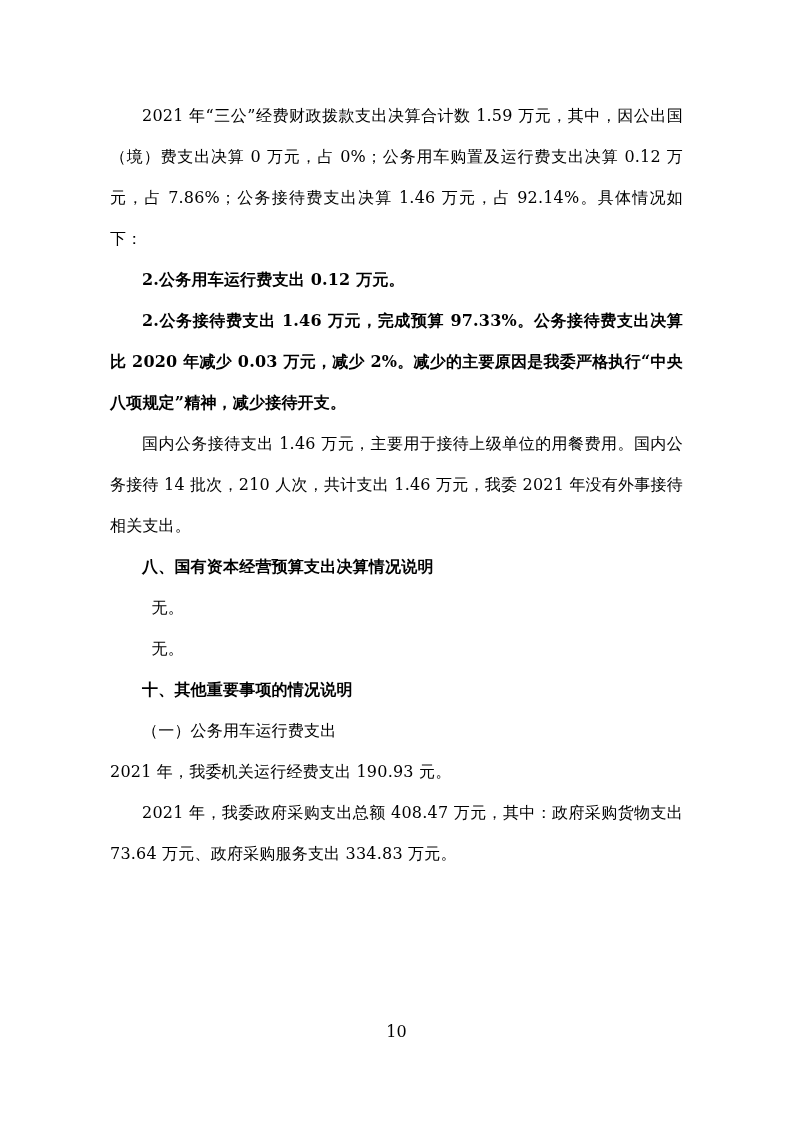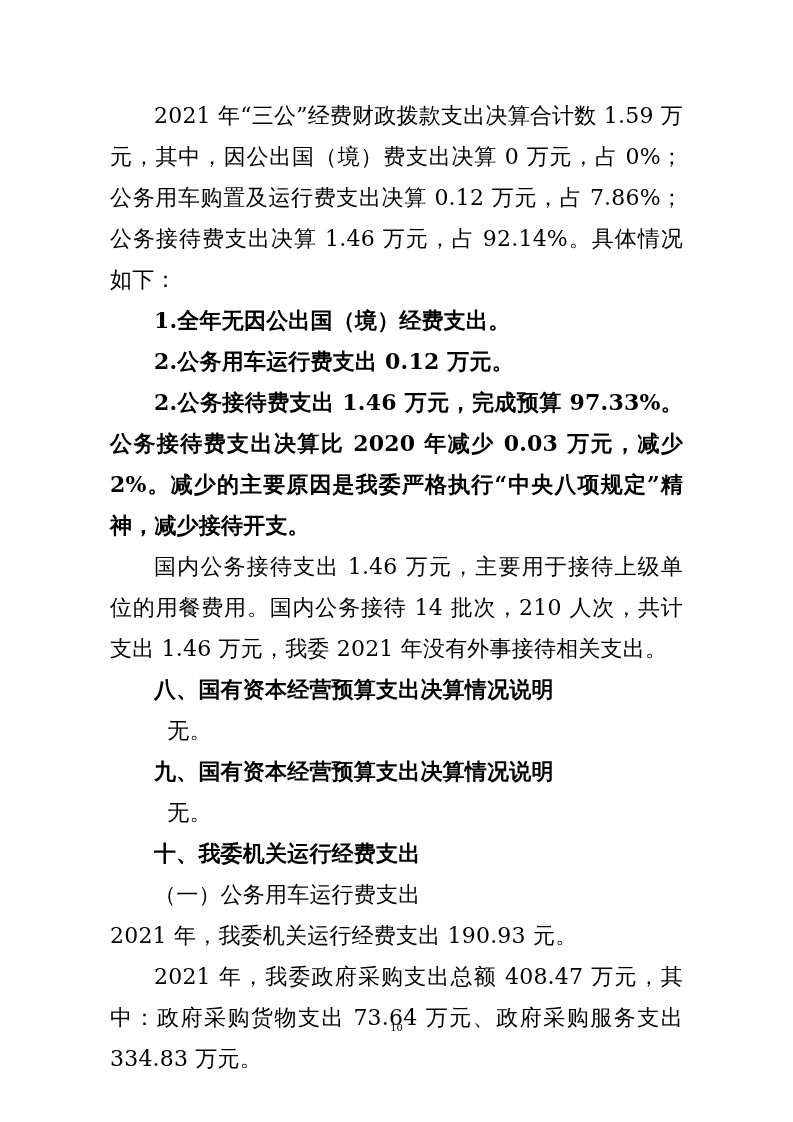--- a/index.html
+++ b/index.html
@@ -22,21 +22,21 @@
     width: 793px;
     height: 1122px;
     box-sizing: border-box;
     padding: 95px 110px 0 110px;
   }
   .doc-body {
     width: 573px;
   }
   p {
     margin: 0;
-    font-size: 22px;
+    font-size: 16px;
     line-height: 41px;
     text-align: justify;
     text-justify: inter-ideograph;
     letter-spacing: 0.2px;
   }
   .indent {
     text-indent: 2em;
   }
   .bold {
     font-weight: normal;
@@ -58,49 +58,47 @@
   }
   .last-line-left {
     text-align: left;
   }
   .page-number {
     position: absolute;
     left: 0;
     right: 0;
     top: 1022px;
     text-align: center;
-    font-size: 10px;
+    font-size: 16px;
     font-family: "DejaVu Serif", "Liberation Serif", serif;
   }
 </style>
 </head>
 <body>
 
 <div class="page">
   <div class="doc-body">
 
     <p class="indent justify-full">2021 年“三公”经费财政拨款支出决算合计数 1.59 万元，其中，因公出国（境）费支出决算 0 万元，占 0%；公务用车购置及运行费支出决算 0.12 万元，占 7.86%；公务接待费支出决算 1.46 万元，占 92.14%。具体情况如下：</p>
 
-    <p class="heading last-line-left">1.全年无因公出国（境）经费支出。</p>
 
     <p class="heading last-line-left">2.公务用车运行费支出 0.12 万元。</p>
 
     <p class="heading justify-full">2.公务接待费支出 1.46 万元，完成预算 97.33%。公务接待费支出决算比 2020 年减少 0.03 万元，减少 2%。减少的主要原因是我委严格执行“中央八项规定”精神，减少接待开支。</p>
 
     <p class="indent justify-full"><span class="bold">国内公务接待支出</span><span> 1.46 万元，主要用于接待上级单位的用餐费用。国内公务接待 14 批次，210 人次，共计支出 1.46 万元，我委 2021 年没有外事接待相关支出。</span></p>
 
     <p class="heading last-line-left">八、国有资本经营预算支出决算情况说明</p>
 
     <p class="short-line">无。</p>
 
-    <p class="heading last-line-left">九、国有资本经营预算支出决算情况说明</p>
 
     <p class="short-line">无。</p>
 
-    <p class="heading last-line-left">十、我委机关运行经费支出</p>
+    <p class="heading last-line-left">十、其他重要事项的情况说明</p>
 
     <p class="sub-para last-line-left">（一）公务用车运行费支出</p>
 
     <p class="last-line-left">2021 年，我委机关运行经费支出 190.93 元。</p>
 
 
     <p class="indent justify-full">2021 年，我委政府采购支出总额 408.47 万元，其中：政府采购货物支出 73.64 万元、政府采购服务支出 334.83 万元。</p>
 
   </div>
 

